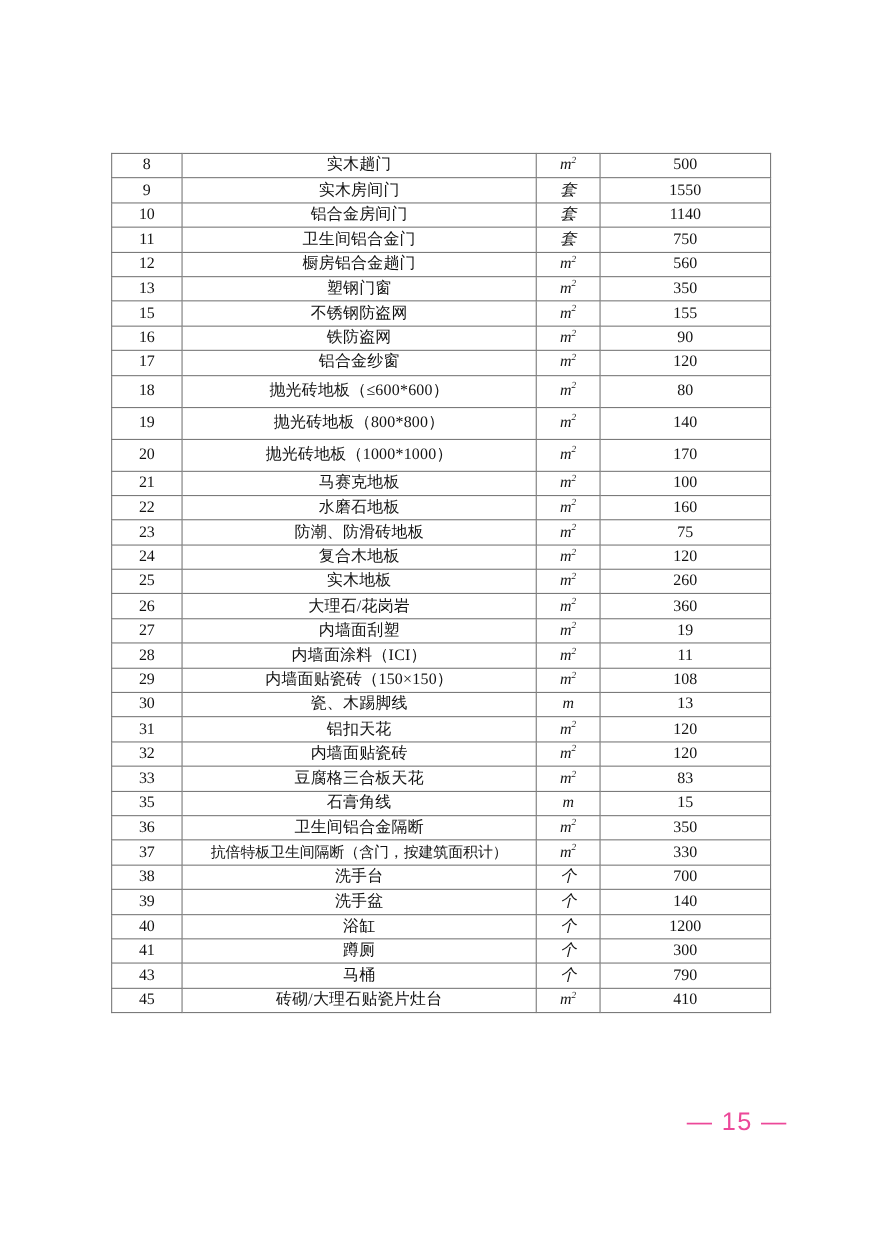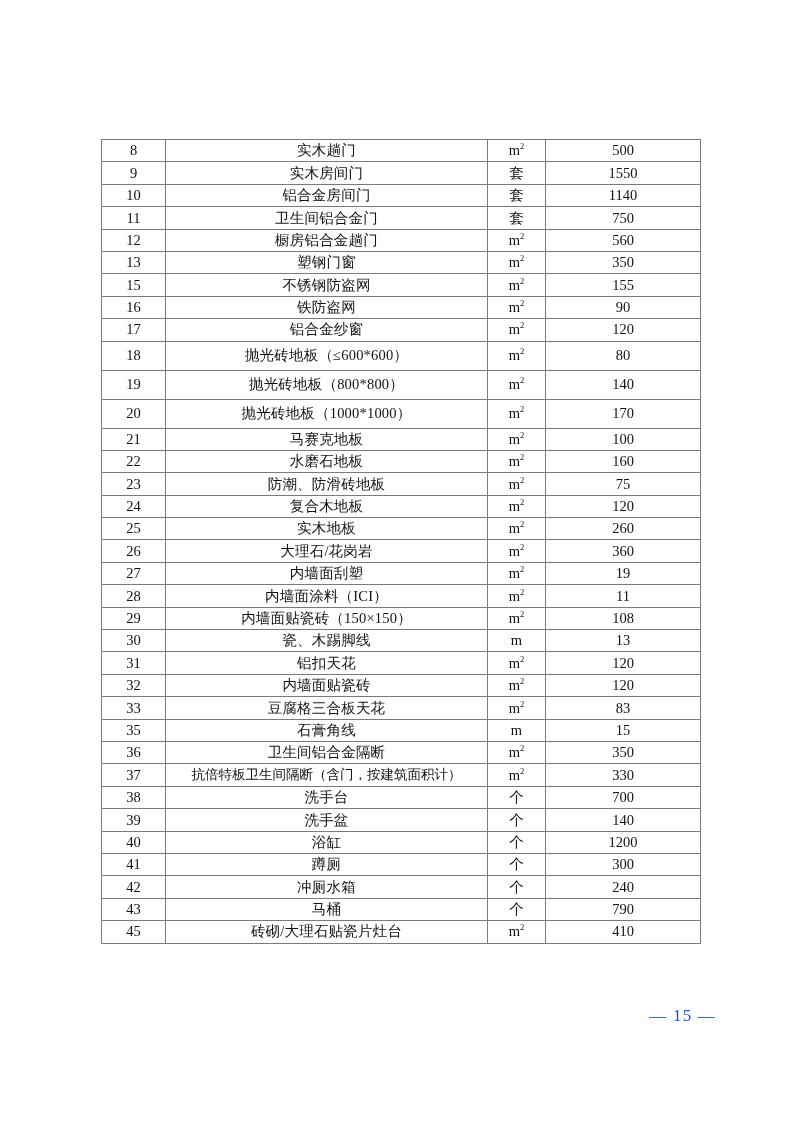--- a/index.html
+++ b/index.html
@@ -69,39 +69,40 @@
     font-size: 15px;
     letter-spacing: 0.2px;
     white-space: nowrap;
   }
   td.cell-name.dense {
     font-size: 13.6px;
     letter-spacing: -0.1px;
   }
   td.cell-unit {
     font-size: 13.5px;
+    font-style: italic;
   }
   td.cell-unit sup {
     font-size: 8.5px;
     vertical-align: super;
     line-height: 0;
   }
   td.cell-price {
     font-size: 15px;
   }
 
   
   .page-number {
     position: absolute;
     right: 84px;
     top: 1006px;
-    font-size: 17px;
+    font-size: 23px;
     letter-spacing: 1.2px;
-    font-family: Liberation Serif, serif;
-    color: #1d4ed8;
+    font-family: Liberation Sans, sans-serif;
+    color: #ec4899;
     white-space: nowrap;
   }
 </style>
 </head>
 <body>
 
 <div class="page">
 
   <div class="table-wrap">
     <table class="price-table">
@@ -298,26 +299,20 @@
             <td class="cell-unit">个</td>
             <td class="cell-price">1200</td>
           </tr>
           <tr class="row">
             <td class="cell-no">41</td>
             <td class="cell-name">蹲厕</td>
             <td class="cell-unit">个</td>
             <td class="cell-price">300</td>
           </tr>
           <tr class="row">
-            <td class="cell-no">42</td>
-            <td class="cell-name">冲厕水箱</td>
-            <td class="cell-unit">个</td>
-            <td class="cell-price">240</td>
-          </tr>
-          <tr class="row">
             <td class="cell-no">43</td>
             <td class="cell-name">马桶</td>
             <td class="cell-unit">个</td>
             <td class="cell-price">790</td>
           </tr>
           <tr class="row">
             <td class="cell-no">45</td>
             <td class="cell-name">砖砌/大理石贴瓷片灶台</td>
             <td class="cell-unit"><span>m</span><sup>2</sup></td>
             <td class="cell-price">410</td>

